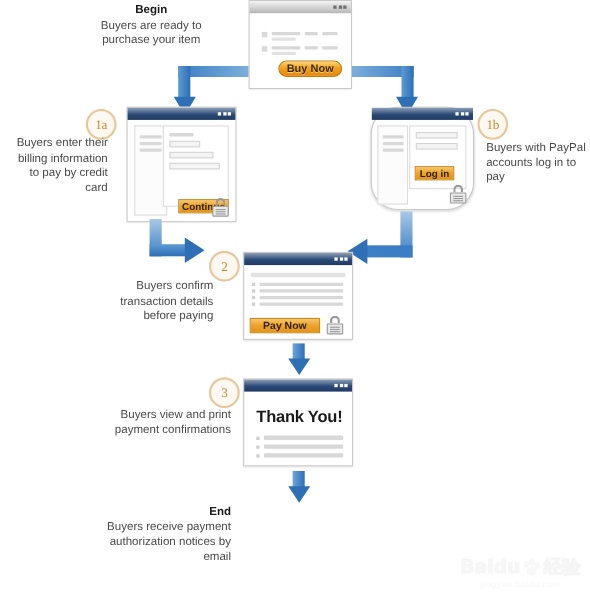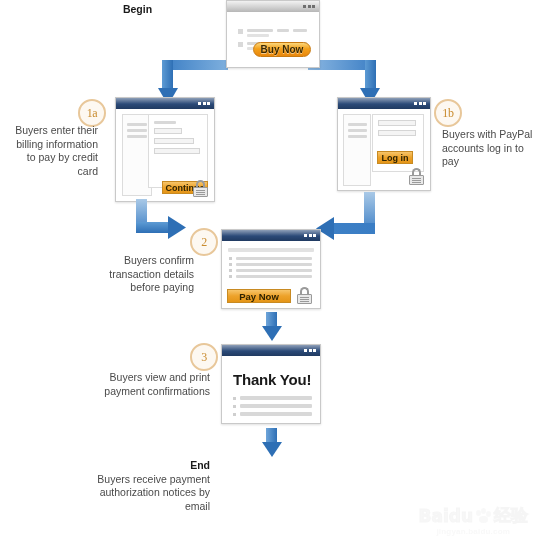--- a/index.html
+++ b/index.html
@@ -124,20 +124,21 @@
   .paw{position:relative;width:17px;height:15px;}
   .paw i{position:absolute;background:#ececec;border-radius:50%;display:block;}
 </style>
 </head>
 <body>
 
 <div id="stage">
 
   <div class="caption cap-right" style="left:70px;top:3px;width:135px;text-align:center;">
     <span class="ttl">Begin</span>
+    <span>Buyers are ready to purchase your item</span>
   </div>
 
   <div class="arw" style="left:148px;top:60px;">
     <svg width="80" height="46" viewBox="0 0 80 46">
       <defs>
         <linearGradient id="gL" x1="0" y1="0" x2="1" y2="0">
           <stop offset="0" stop-color="#3a7dc4"></stop>
             <stop offset="1" stop-color="#7fb0de"></stop>
         </linearGradient>
         <linearGradient id="gLv" x1="0" y1="0" x2="1" y2="0">
@@ -162,21 +163,21 @@
           <stop offset="0" stop-color="#5d9bd4"></stop>
             <stop offset="1" stop-color="#2e6fb5"></stop>
         </linearGradient>
       </defs>
       <rect x="0" y="0" width="68" height="10" fill="url(#gR)"></rect>
       <rect x="57" y="0" width="11" height="30" fill="url(#gRv)"></rect>
       <polygon points="52,28 72,28 62,45" fill="#2e6fb5"></polygon>
     </svg>
   </div>
 
-  <div class="win gray" style="left:226px;top:0px;width:94px;height:68px;">
+  <div class="win gray" style="left:226px;top:0px;width:94px;height:81px;">
     <div class="tbar">
       <span class="dots">
           <i></i>
           <i></i>
           <i></i>
         </span>
     </div>
     <div class="body">
       <div style="display:flex;gap:4px;margin:12px 0 0 6px;align-items:flex-start;">
         <span class="sq"></span>
@@ -239,21 +240,21 @@
             <span></span>
             <span></span>
           </div>
       </div>
     </div>
   </div>
 
   <div class="badge" style="left:434px;top:99px;">1b</div>
   <div class="caption cap-left" style="left:442px;top:128px;width:96px;">Buyers with PayPal accounts log in to pay</div>
 
-  <div class="win" style="left:337px;top:97px;width:94px;height:94px;">
+  <div class="win" style="left:337px;top:97px;width:94px;height:94px;border-radius:25px;">
     <div class="tbar">
       <span class="dots">
           <i></i>
           <i></i>
           <i></i>
         </span>
     </div>
     <div class="body">
       <div class="pane" style="position:absolute;left:5px;top:5px;width:28px;height:72px;">
         <div style="display:flex;flex-direction:column;gap:3px;padding:8px 4px;">

